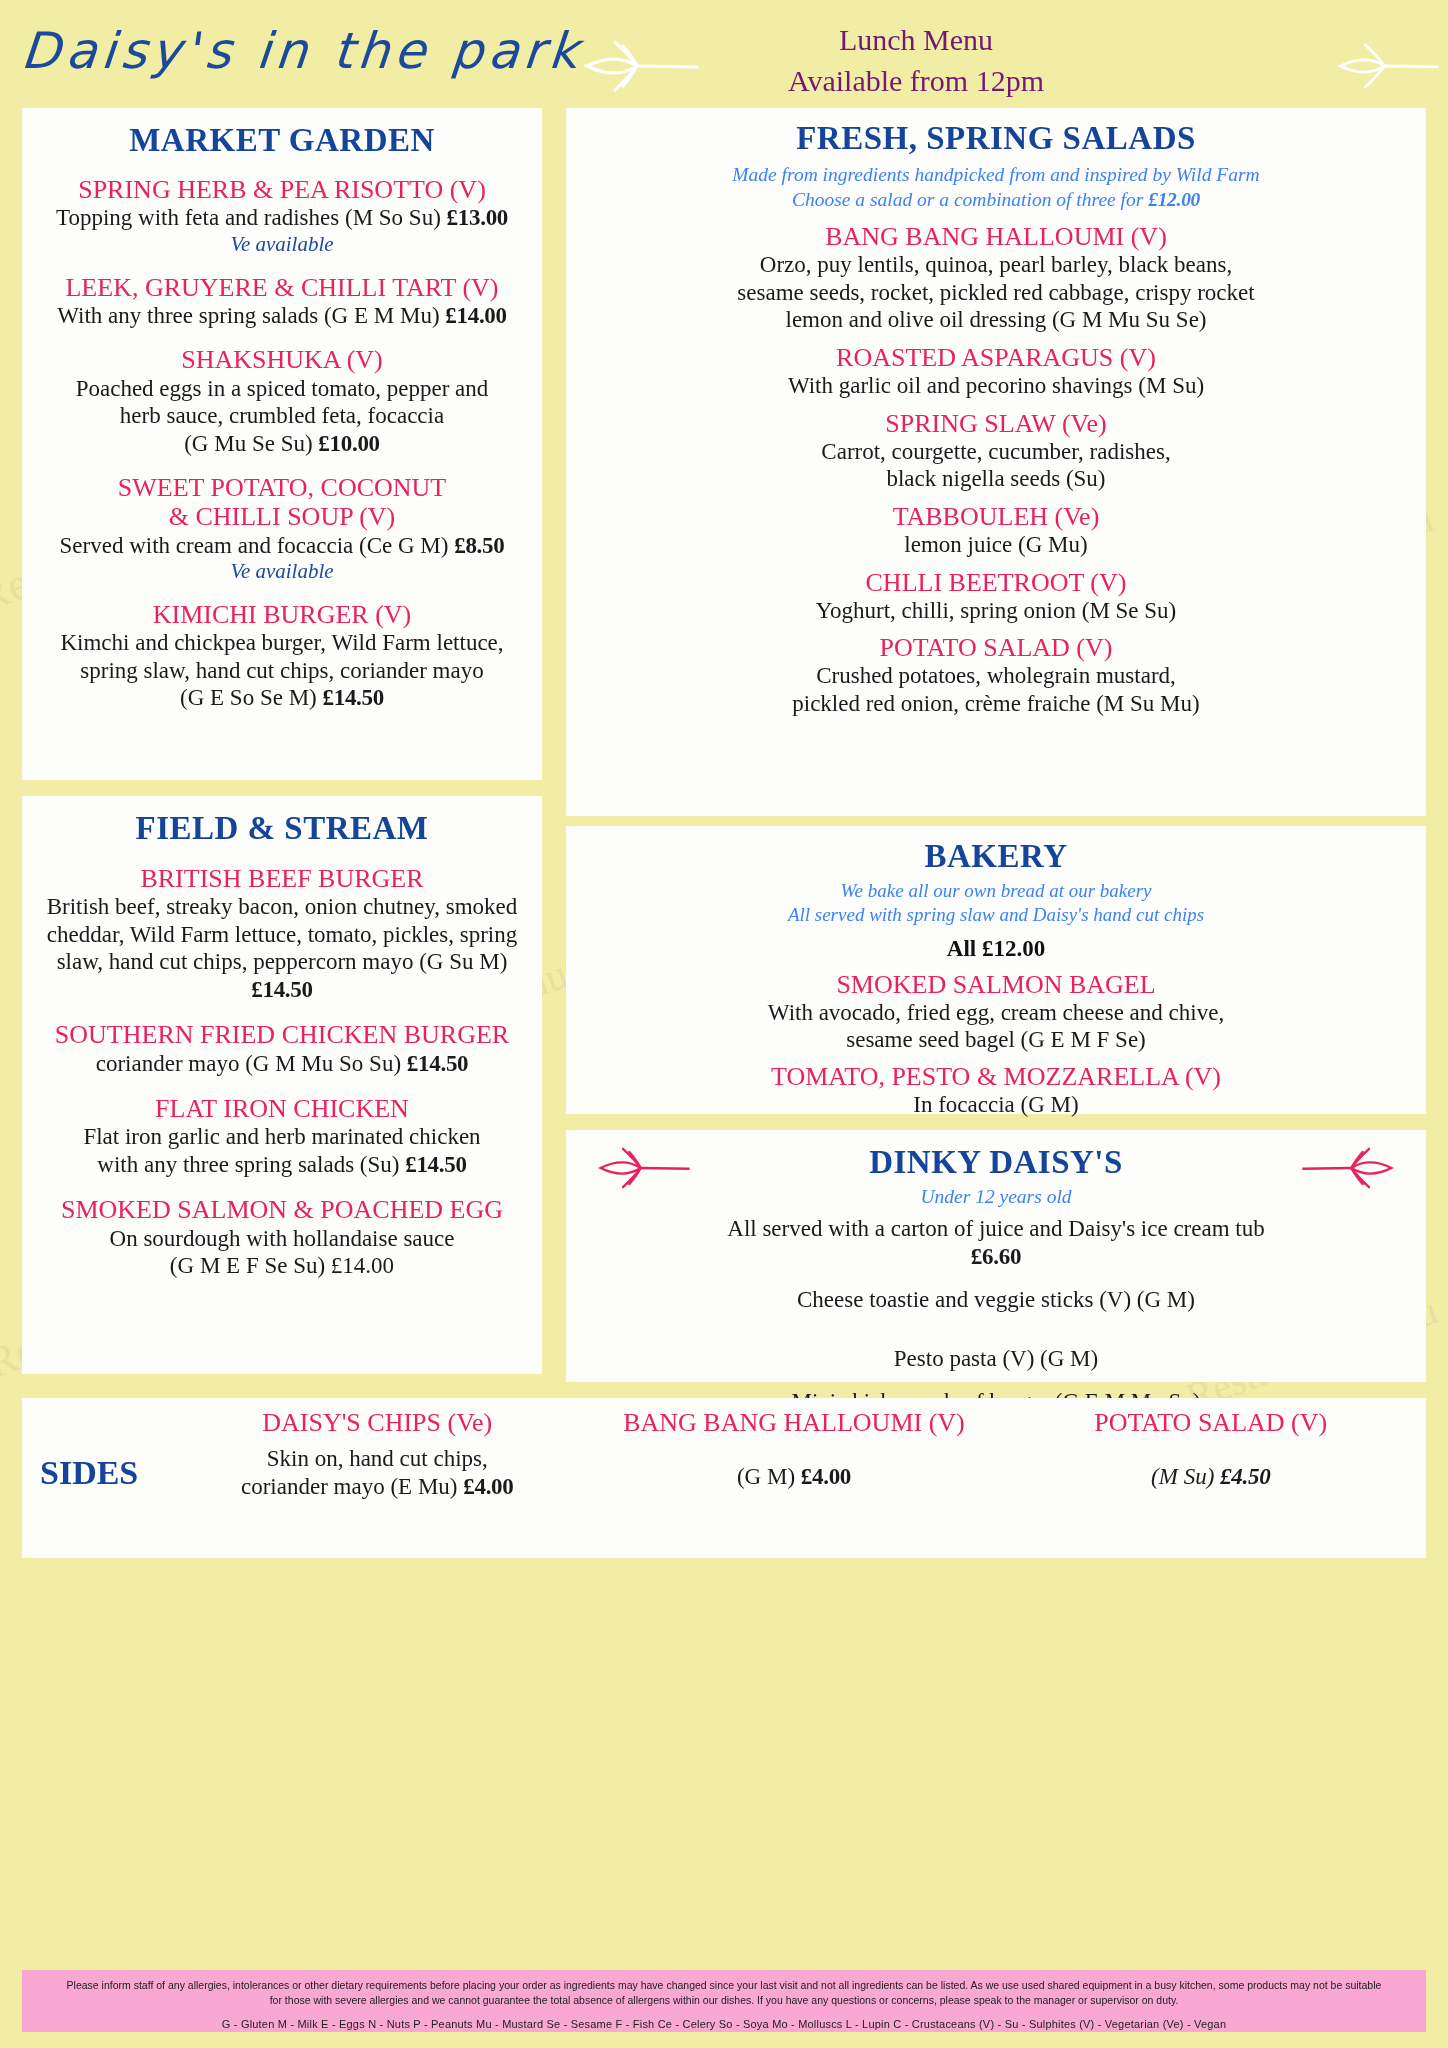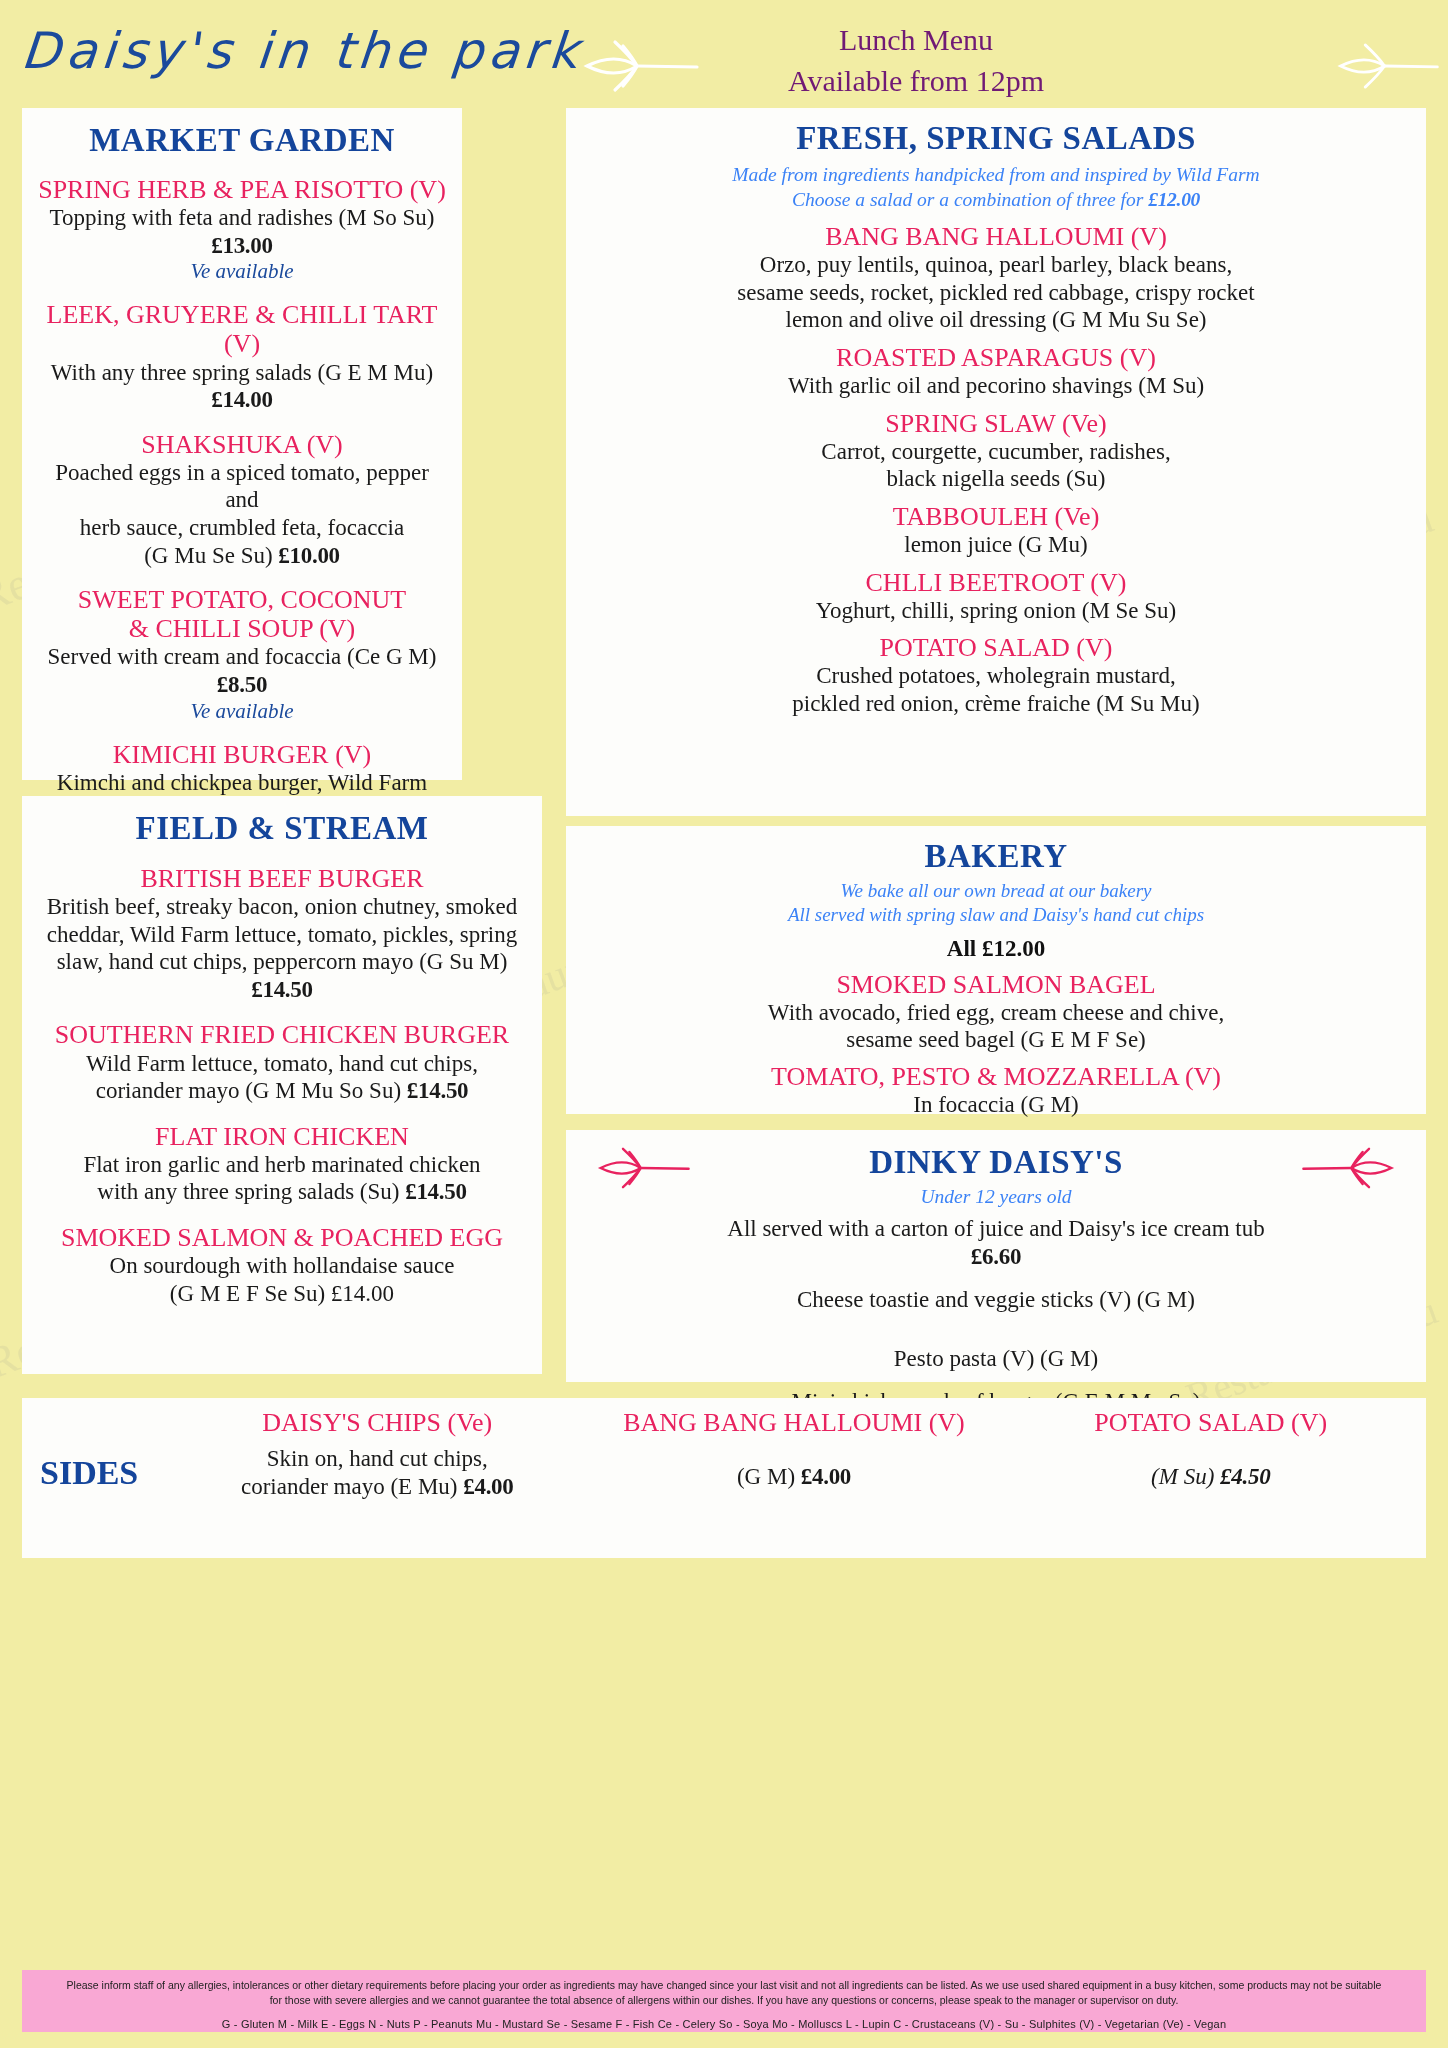--- a/index.html
+++ b/index.html
@@ -83,21 +83,21 @@
         <path d="M62 30 L122 31"></path>
       </g>
     </svg>
 
     <div class="lunch">
       <div>Lunch Menu</div>
       <div>Available from 12pm</div>
     </div>
   </div>
 
-  <div class="panel" style="left:22px;top:108px;width:440px;height:672px;">
+  <div class="panel" style="left:22px;top:108px;width:520px;height:672px;">
     <div class="inner" style="padding:14px 16px 0;">
       <div class="sec-title">MARKET GARDEN</div>
       <div id="mg-items">
           <div style="margin-top: 16px;">
             <div class="item-name">SPRING HERB &amp; PEA RISOTTO (V)</div>
             <div class="item-desc">Topping with feta and radishes (M So Su) <span class="price">£13.00</span></div>
             <div class="ve">Ve available</div>
           </div>
           <div style="margin-top: 16px;">
             <div class="item-name">LEEK, GRUYERE &amp; CHILLI TART (V)</div>
@@ -169,21 +169,20 @@
       <div class="sec-title">FIELD &amp; STREAM</div>
       <div id="fs-items">
           <div style="margin-top: 17px;">
             <div class="item-name">BRITISH BEEF BURGER</div>
             <div class="item-desc">British beef, streaky bacon, onion chutney, smoked</div>
             <div class="item-desc">cheddar, Wild Farm lettuce, tomato, pickles, spring</div>
             <div class="item-desc">slaw, hand cut chips, peppercorn mayo (G Su M) <span class="price">£14.50</span></div>
           </div>
           <div style="margin-top: 17px;">
             <div class="item-name">SOUTHERN FRIED CHICKEN BURGER</div>
-            <div class="item-desc">Wild Farm lettuce, tomato, hand cut chips,</div>
             <div class="item-desc">coriander mayo (G M Mu So Su) <span class="price">£14.50</span></div>
           </div>
           <div style="margin-top: 17px;">
             <div class="item-name">FLAT IRON CHICKEN</div>
             <div class="item-desc">Flat iron garlic and herb marinated chicken</div>
             <div class="item-desc">with any three spring salads  (Su) <span class="price">£14.50</span></div>
           </div>
           <div style="margin-top: 17px;">
             <div class="item-name">SMOKED SALMON &amp; POACHED EGG</div>
             <div class="item-desc">On sourdough with hollandaise sauce</div>

